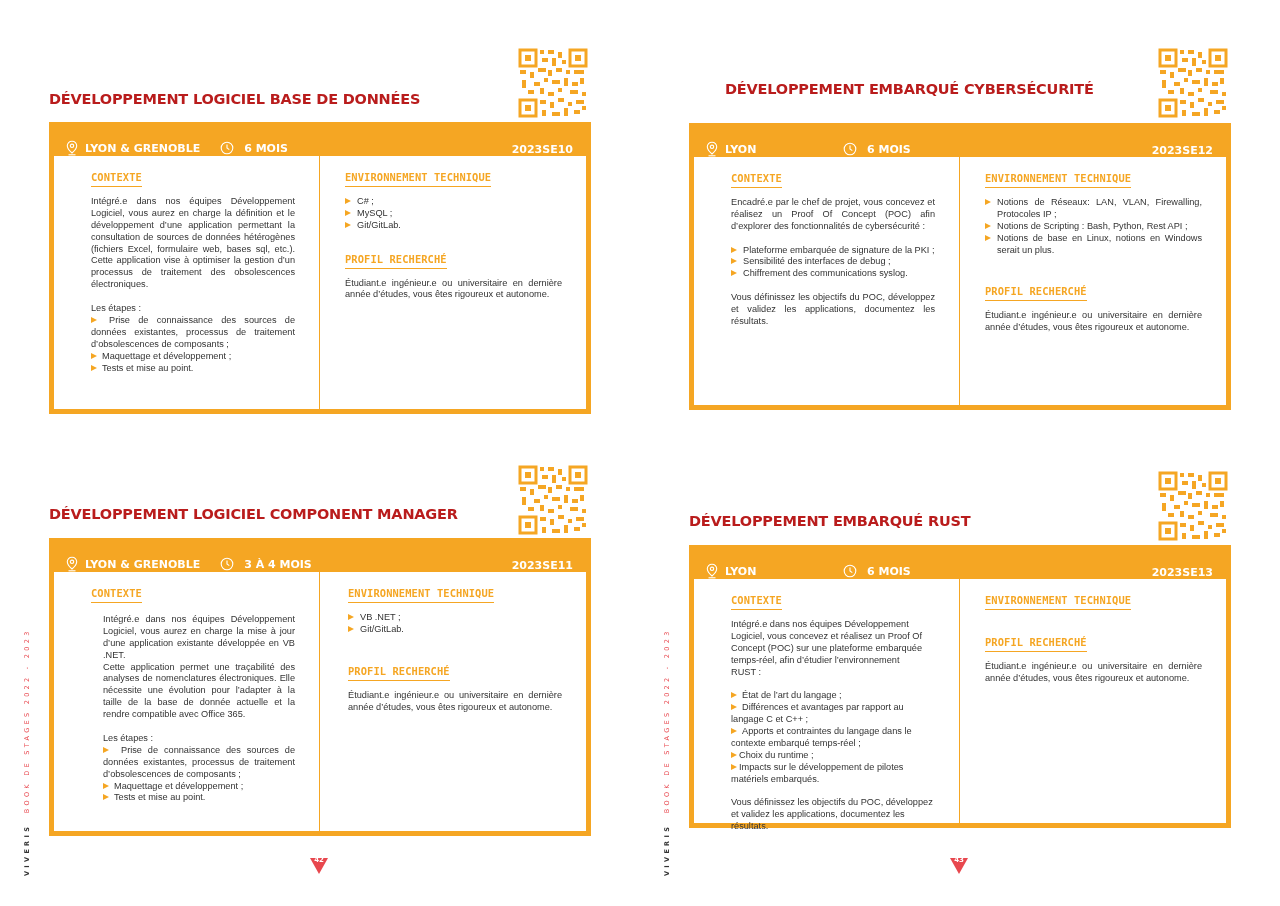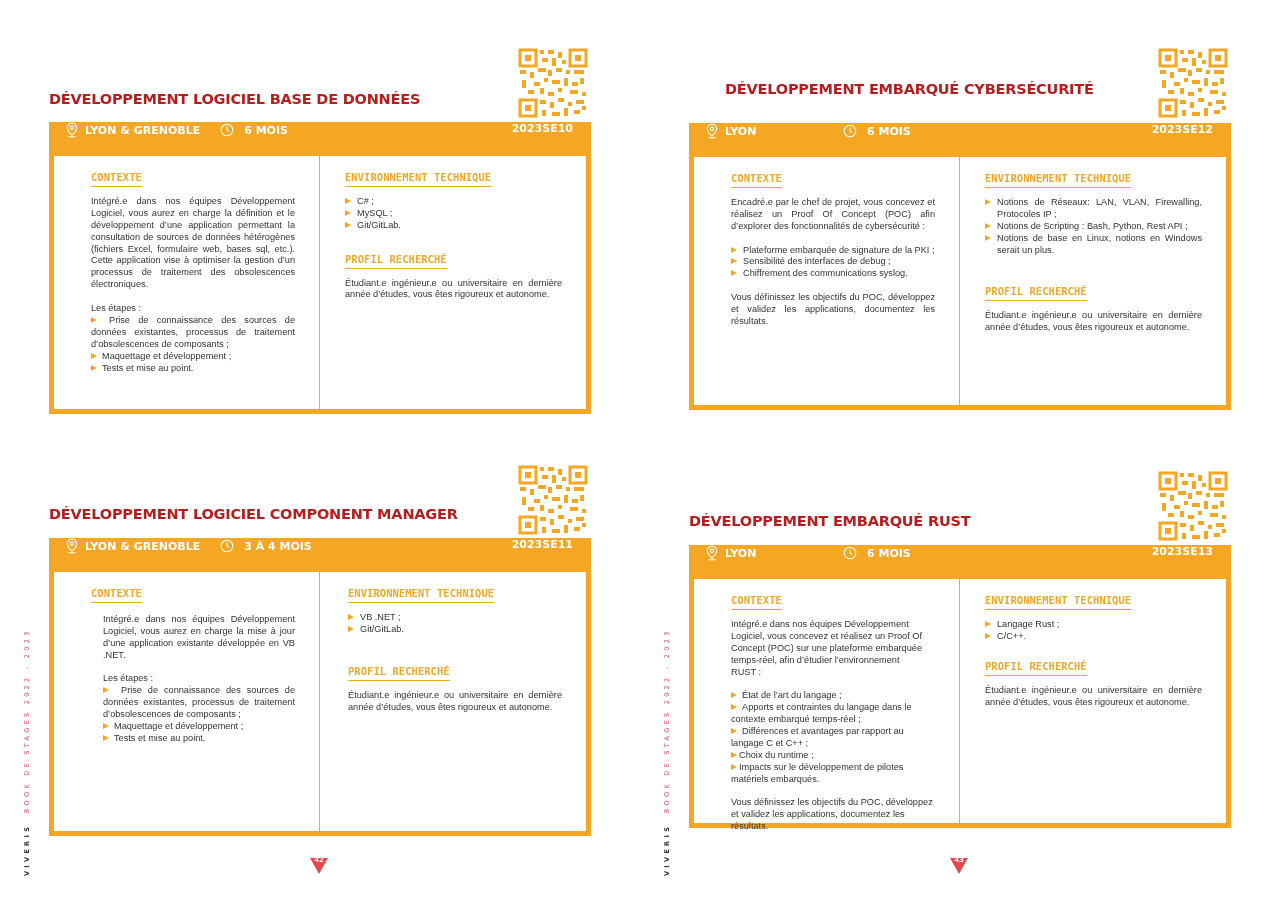--- a/index.html
+++ b/index.html
@@ -7,21 +7,21 @@
          font-family:"Liberation Sans", sans-serif; color:#222; }
   .page { position:absolute; top:0; width:640px; height:906px; }
   .page.left { left:0; }
   .page.right { left:640px; }
   .card { position:absolute; left:49px; width:542px; }
   .title { position:absolute; left:0; font-family:"DejaVu Sans", sans-serif; font-weight:bold;
            font-size:14.5px; color:#b91c1c; letter-spacing:-0.2px; white-space:nowrap; }
   .qr { position:absolute; width:70px; height:70px; }
   .qr svg { width:70px; height:70px; display:block; }
   .box { position:absolute; left:0; width:542px; background:#F5A623; }
-  .bar { height:34px; display:flex; align-items:flex-start; color:#fff; font-weight:bold; font-size:11px;
+  .bar { height:34px; display:flex; align-items:flex-end; color:#fff; font-weight:bold; font-size:11px;
          font-family:"DejaVu Sans", sans-serif; padding:0 18px 0 16px; position:relative; }
   .bar .meta { display:flex; align-items:center; gap:6px; }
   .bar .ico { width:14px; height:16px; display:inline-flex; align-items:center; justify-content:center; }
   .bar .ico svg { width:14px; height:16px; }
   .bar .ref { position:absolute; right:18px; }
   .inner { position:absolute; left:5px; right:5px; top:34px; bottom:5px; background:#fff; display:flex; }
   .col { position:relative; box-sizing:border-box; padding:16px 24px 0 19px; font-size:9.2px; line-height:11.9px; color:#333; }
   .col.l { width:266px; border-right:1.5px solid #F5A623;padding-left:37px; }
   .col.r { flex:1; padding-left:25px; }
   .sec { display:inline-block; font-family:"DejaVu Sans Mono", monospace; font-weight:bold; color:#F5A623;
@@ -190,20 +190,21 @@
             </span>
           <span style="margin-left:4px;">3 À 4 MOIS</span>
         </span>
         <span class="ref">2023SE11</span>
       </div>
       <div class="inner">
         <div class="col l">
           <div class="sec">CONTEXTE</div>
           <div style="padding-left:12px; margin-top:2px;">
             <div class="p">Intégré.e dans nos équipes Développement Logiciel, vous aurez en charge la mise à jour d’une application existante développée en VB .NET.</div>
+            <div class="p">Cette application permet une traçabilité des analyses de nomenclatures électroniques. Elle nécessite une évolution pour l’adapter à la taille de la base de donnée actuelle et la rendre compatible avec Office 365.</div>
             <div class="gap"></div>
             <div>Les étapes :</div>
             <div class="p"><span class="inl" style="margin-right:12px;"></span><span>Prise de connaissance des sources de données existantes, processus de traitement d’obsolescences de composants ;</span></div>
             <div><span class="inl"></span><span>Maquettage et développement ;</span></div>
             <div><span class="inl"></span><span>Tests et mise au point.</span></div>
           </div>
         </div>
         <div class="col r" style="padding-left:28px;">
           <div class="sec">ENVIRONNEMENT TECHNIQUE</div>
           <ul class="ul">
@@ -313,34 +314,30 @@
         </span>
         <span class="ref">2023SE13</span>
       </div>
       <div class="inner">
         <div class="col l">
           <div class="sec">CONTEXTE</div>
           <div style="padding-right:10px;">
             <div>Intégré.e dans nos équipes Développement Logiciel, vous concevez et réalisez un Proof Of Concept (POC) sur une plateforme embarquée temps-réel, afin d’étudier l’environnement RUST :</div>
             <div class="gap"></div>
             <div><span class="inl"></span><span>État de l’art du langage ;</span></div>
+            <div><span class="inl"></span><span>Différences et avantages par rapport au langage C et C++ ;</span></div>
             <div><span class="inl"></span><span>Apports et contraintes du langage dans le contexte embarqué temps-réel ;</span></div>
-            <div><span class="inl"></span><span>Différences et avantages par rapport au langage C et C++ ;</span></div>
             <div><span class="inl" style="margin-right:2px;"></span><span>Choix du runtime ;</span></div>
             <div><span class="inl" style="margin-right:2px;"></span><span>Impacts sur le développement de pilotes matériels embarqués.</span></div>
             <div class="gap"></div>
           </div>
           <div>Vous définissez les objectifs du POC, développez et validez les applications, documentez les résultats.</div>
         </div>
         <div class="col r">
           <div class="sec">ENVIRONNEMENT TECHNIQUE</div>
-          <ul class="ul">
-            <li><span class="tri"></span><span>Langage Rust ;</span></li>
-            <li><span class="tri"></span><span>C/C++.</span></li>
-          </ul>
           <div style="height:18px;"></div>
           <div class="sec">PROFIL RECHERCHÉ</div>
           <div class="p">Étudiant.e ingénieur.e ou universitaire en dernière année d’études, vous êtes rigoureux et autonome.</div>
         </div>
       </div>
     </div>
   </div>
 
   <div class="side">
     <span><b class="b">VIVERIS</b>&nbsp;&nbsp;<span class="r" style="position:static;transform:none;">BOOK DE STAGES 2022 - 2023</span></span>

